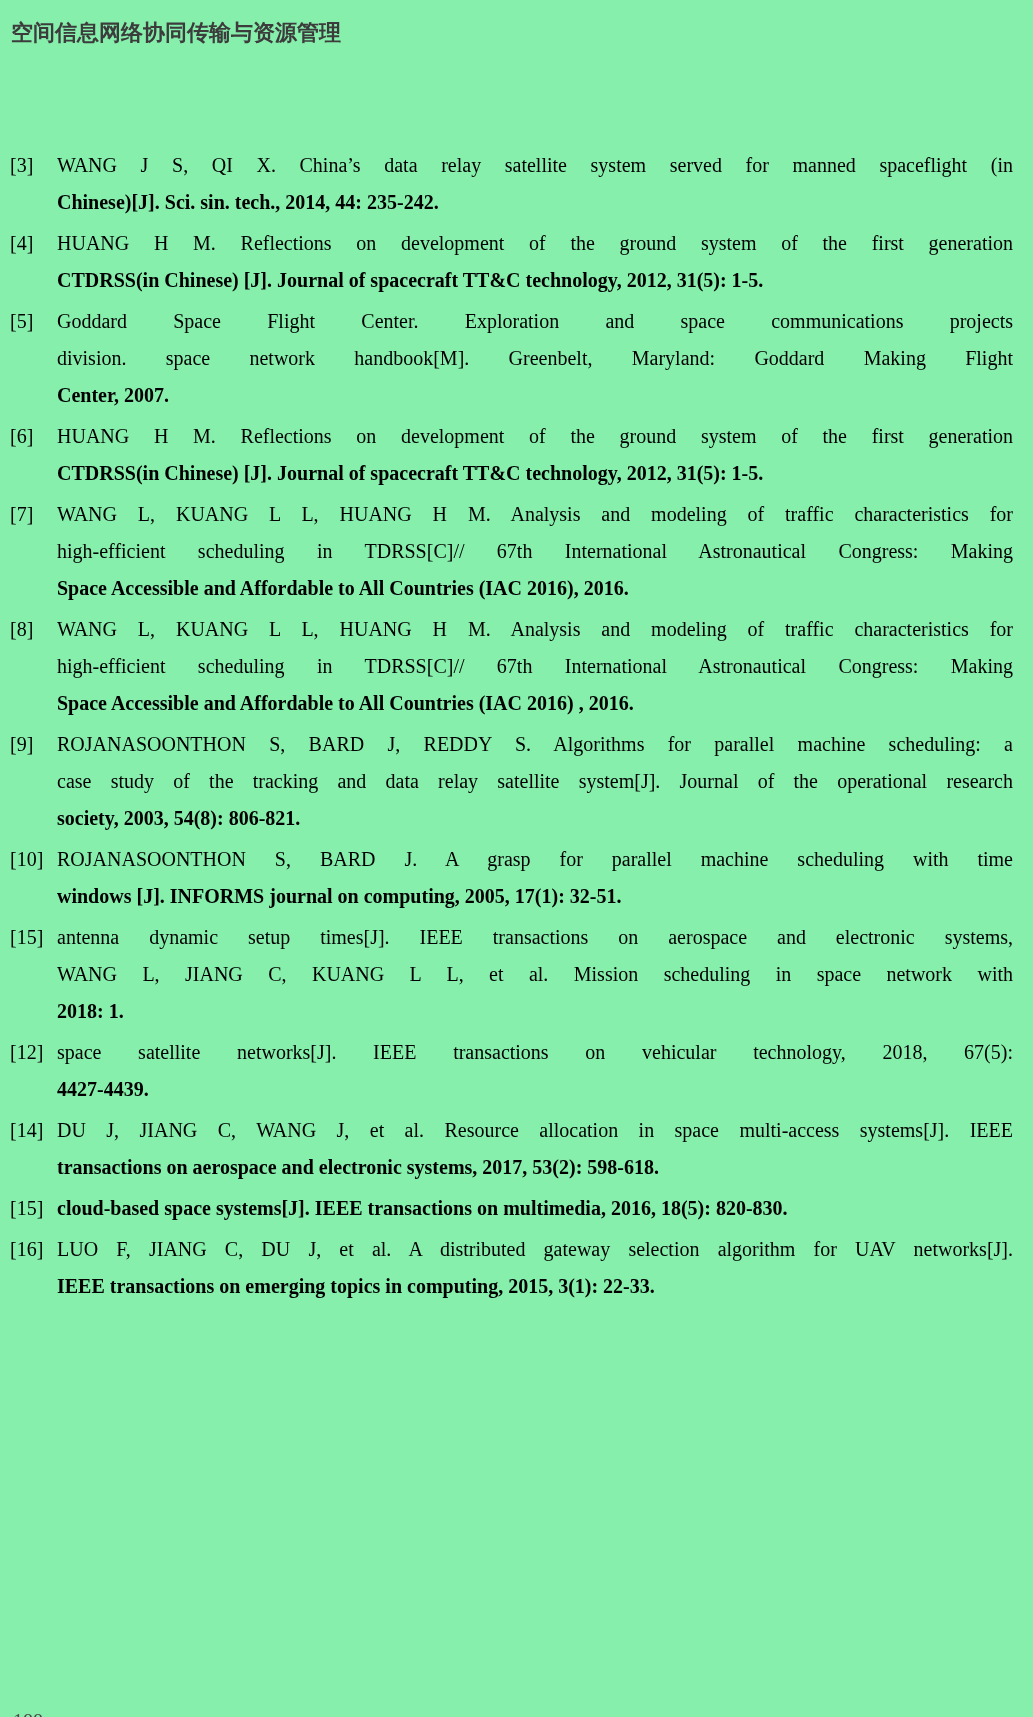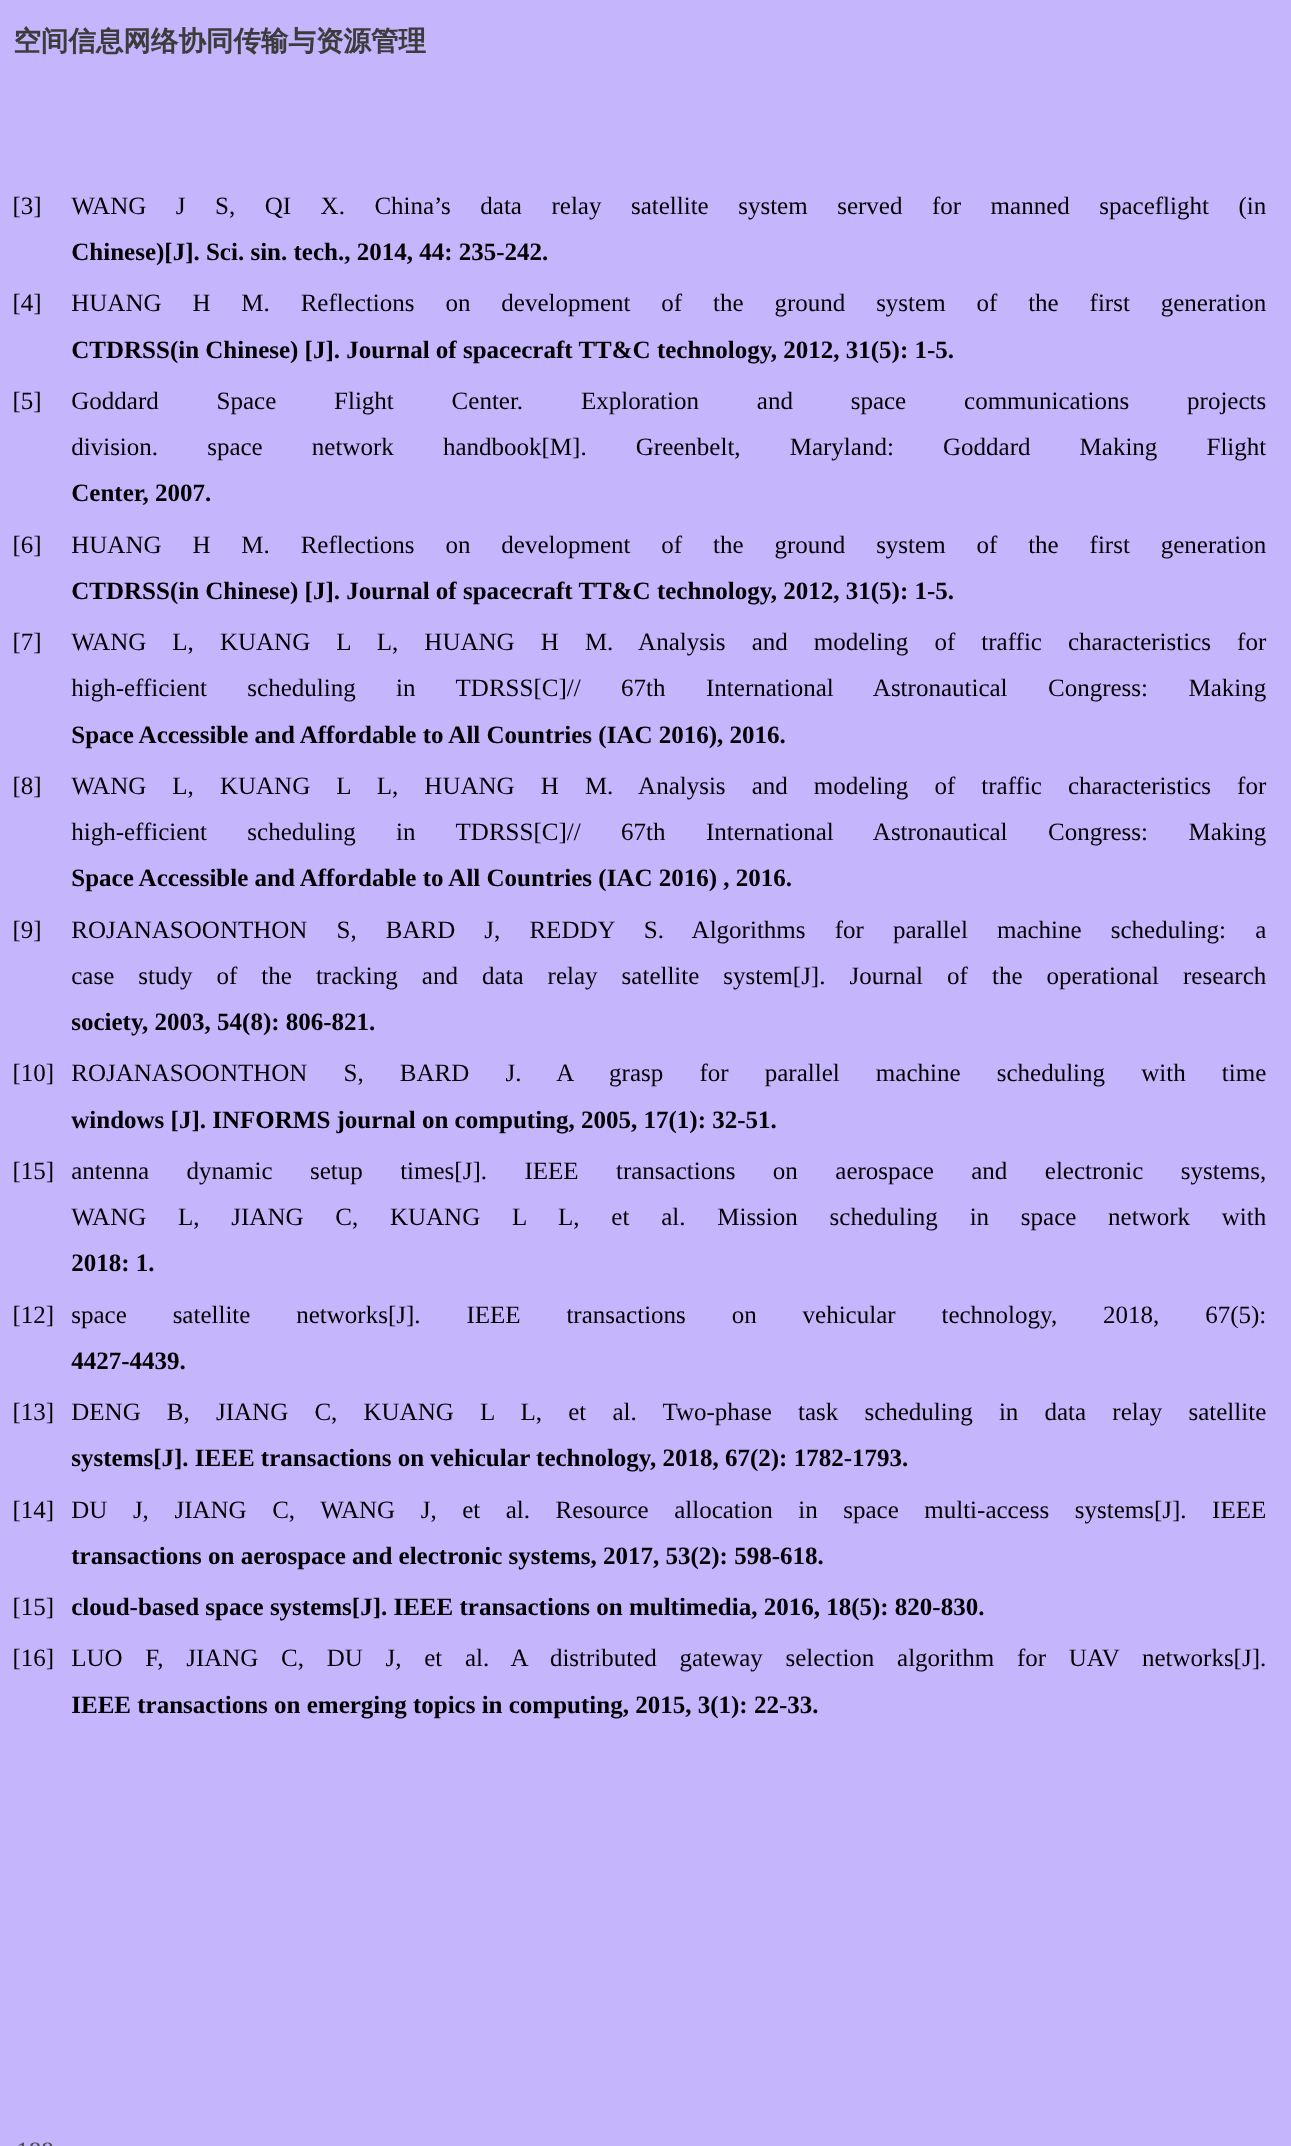--- a/index.html
+++ b/index.html
@@ -6,21 +6,21 @@
   html, body { background: #ffffff; }
   body {
     width: 1033px;
     height: 1717px;
     position: relative;
     font-family: "Liberation Serif", serif;
   }
   .page {
     position: absolute;
     inset: 0;
-    background: #c4b5fd;
+    background: #86efac;
     overflow: hidden;
   }
   .header-title {
     position: absolute;
     left: 11px;
     top: 18px;
     font-family: "DejaVu Sans", sans-serif;
     font-weight: bold;
     font-size: 22px;
     letter-spacing: 0px;
@@ -122,25 +122,20 @@
         <div class="ref-line">antenna dynamic setup times[J]. IEEE transactions on aerospace and electronic systems,</div>
         <div class="ref-line">WANG L, JIANG C, KUANG L L, et al. Mission scheduling in space network with</div>
         <div class="ref-line last">2018: 1.</div>
       </div>
       <div class="ref">
         <span class="ref-label">[12]</span>
         <div class="ref-line">space satellite networks[J]. IEEE transactions on vehicular technology, 2018, 67(5):</div>
         <div class="ref-line last">4427-4439.</div>
       </div>
       <div class="ref">
-        <span class="ref-label">[13]</span>
-        <div class="ref-line">DENG B, JIANG C, KUANG L L, et al. Two-phase task scheduling in data relay satellite</div>
-        <div class="ref-line last">systems[J]. IEEE transactions on vehicular technology, 2018, 67(2): 1782-1793.</div>
-      </div>
-      <div class="ref">
         <span class="ref-label">[14]</span>
         <div class="ref-line">DU J, JIANG C, WANG J, et al. Resource allocation in space multi-access systems[J]. IEEE</div>
         <div class="ref-line last">transactions on aerospace and electronic systems, 2017, 53(2): 598-618.</div>
       </div>
       <div class="ref">
         <span class="ref-label">[15]</span>
         <div class="ref-line last">cloud-based space systems[J]. IEEE transactions on multimedia, 2016, 18(5): 820-830.</div>
       </div>
       <div class="ref">
         <span class="ref-label">[16]</span>

